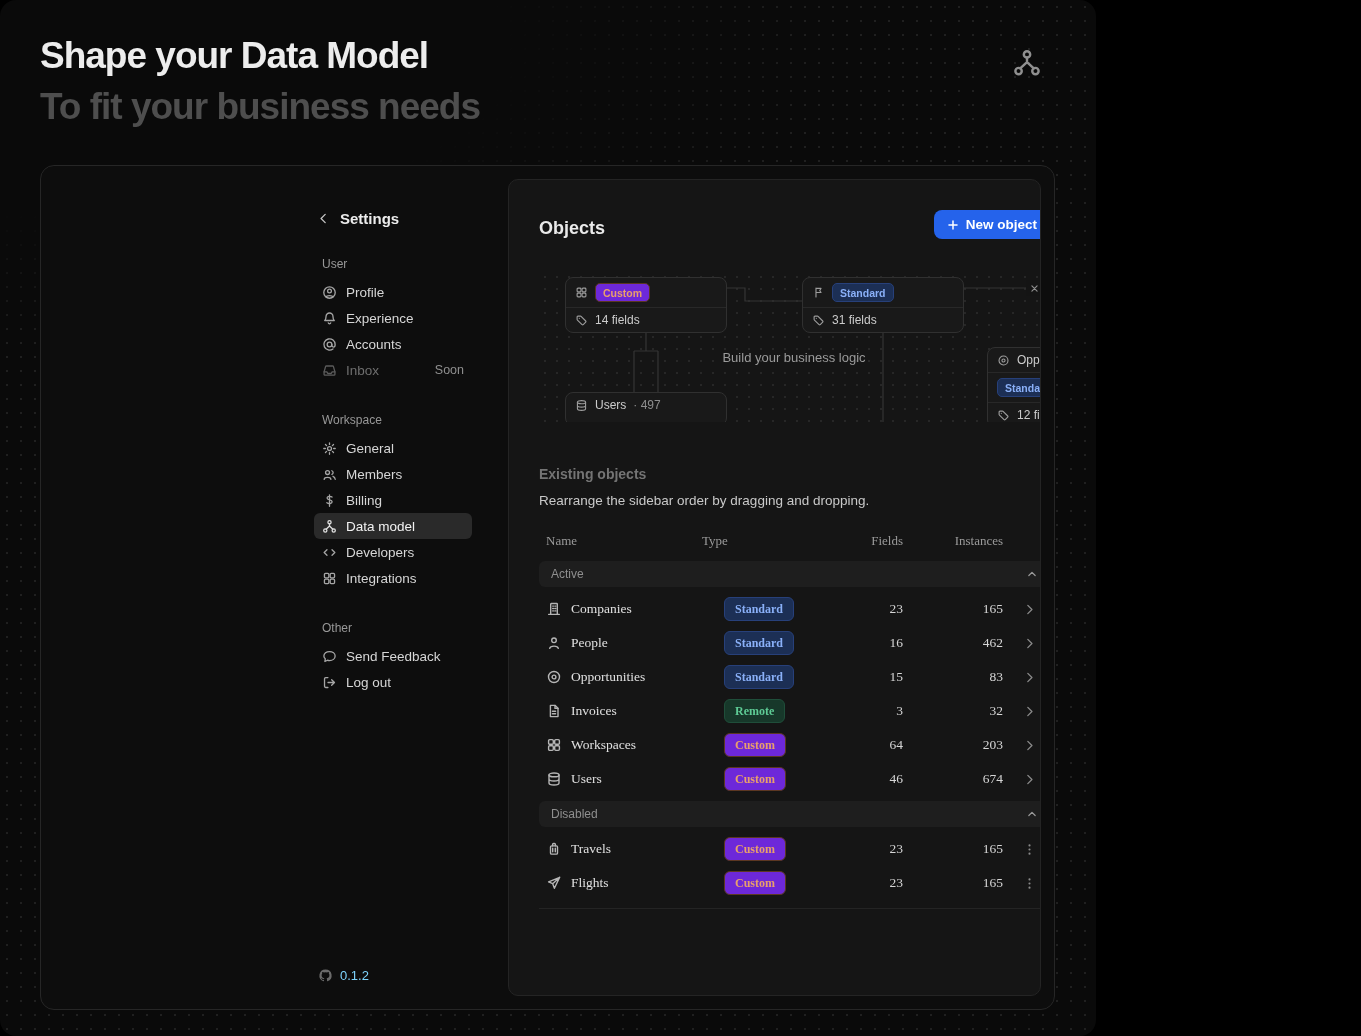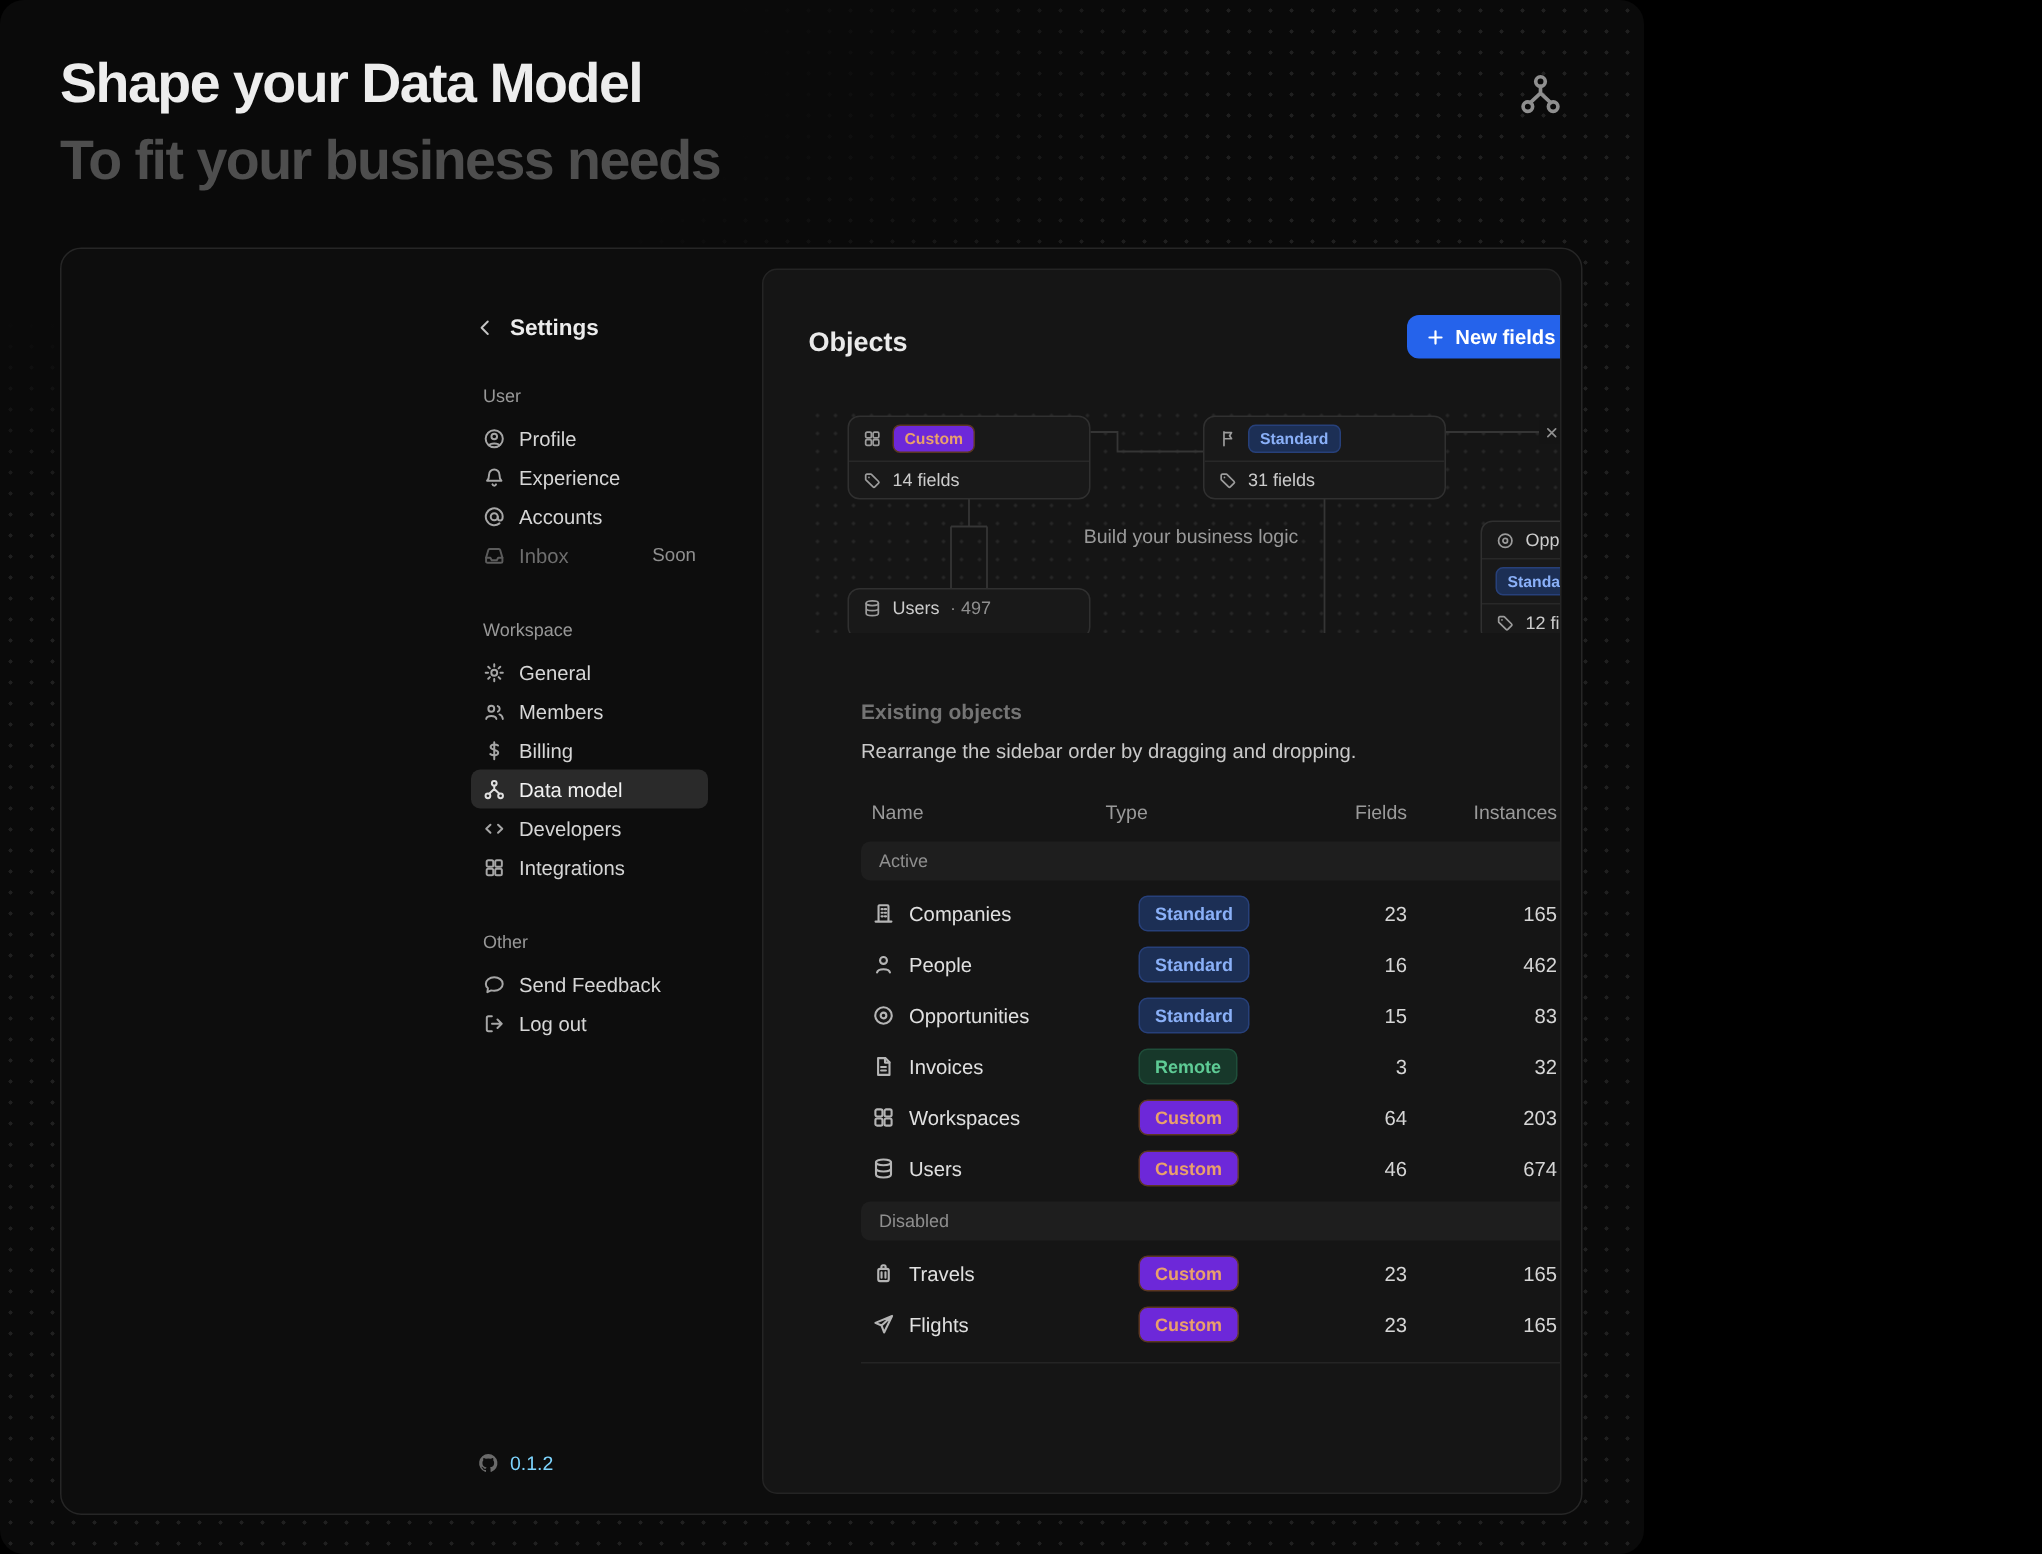--- a/index.html
+++ b/index.html
@@ -71,25 +71,25 @@
   .canvas-caption{ position:absolute; left:0; width:510px; top:79px; text-align:center; font-size:13px; color:#9a9a9a; pointer-events:none; }
   .wire-close{ position:absolute; left:487px; top:9px; width:16px; height:16px; display:flex; align-items:center; justify-content:center; color:#909090; background:#141414; cursor:pointer; }
   
   .badge{ display:inline-flex; align-items:center; font-weight:600; border-radius:6px; line-height:1.35; }
   .badge.table-badge{ font-size:12px; padding:3px 10px; }
   .badge.node-badge{ font-size:10.5px; padding:1.5px 7px; border-radius:5px; }
   .badge.standard{ background:#1c2f55; color:#8ab0f8; border:1px solid #27407a; }
   .badge.custom{ background:#6d28d9; color:#e9a06b; border:1px solid #5c3category; border:1px solid #5c3722; }
   .badge.remote{ background:#17382a; color:#5ecb95; border:1px solid #1f4e3a; }
   
-  .existing{ width:510px; margin-top:44px;margin-left:35px; }
+  .existing{ width:510px; margin-top:44px; }
   .existing-title{ font-size:14px; font-weight:600; color:#747474; }
   .existing-desc{ font-size:13.5px; color:#c9c9c9; margin-top:11px; }
   .table{ margin-top:18px; border-bottom:1px solid #242424; padding-bottom:8px; }
-  .t-head,.t-row{ display:grid; grid-template-columns:157px 150px 63px 100px 40px; align-items:center; }
+  .t-head,.t-row{ display:grid; grid-template-columns:157px 150px 63px 100px 40px; align-items:center;font-family:Liberation Serif, serif; }
   .t-head{ height:30px; font-size:13px; color:#9a9a9a; }
   .t-head .h-name{ padding-left:7px; }
   .t-head .h-type{ padding-left:6px; }
   .num{ text-align:right; padding-right:6px; }
   .group-bar{ height:26px; background:#1e1e1e; border-radius:6px; display:flex; align-items:center; justify-content:space-between; padding:0 10px 0 12px; font-size:12px; color:#8f8f8f; margin:5px 0; cursor:pointer; }
   .group-bar .icon{ color:#9a9a9a; }
   .t-row{ height:34px; font-size:13.5px; color:#e0e0e0; cursor:pointer; }
   .cell-name{ display:flex; align-items:center; gap:9px; padding-left:7px; }
   .cell-name .icon{ color:#b5b5b5; flex:none; }
   .cell-type{ padding-left:28px; }
@@ -335,21 +335,21 @@
     </aside>
 
     <main class="panel">
 
       <div class="panel-header">
         <h2 class="panel-title">Objects</h2>
         <button class="btn-primary">
           <svg class="icon" width="14" height="14" style="stroke-width:1.7">
               <use href="#i-plus"></use>
             </svg>
-          <span>New fields</span>
+          <span>New object</span>
         </button>
       </div>
 
       <div class="canvas">
         <svg class="wires" width="510" height="151">
           <path d="M188 17 H206 V30 H263"></path>
           <path d="M425 17 H510"></path>
           <path d="M107 54 V80 M95 80 H119 M95 80 V121 M119 80 V121"></path>
           <path d="M344 54 V151"></path>
         </svg>

